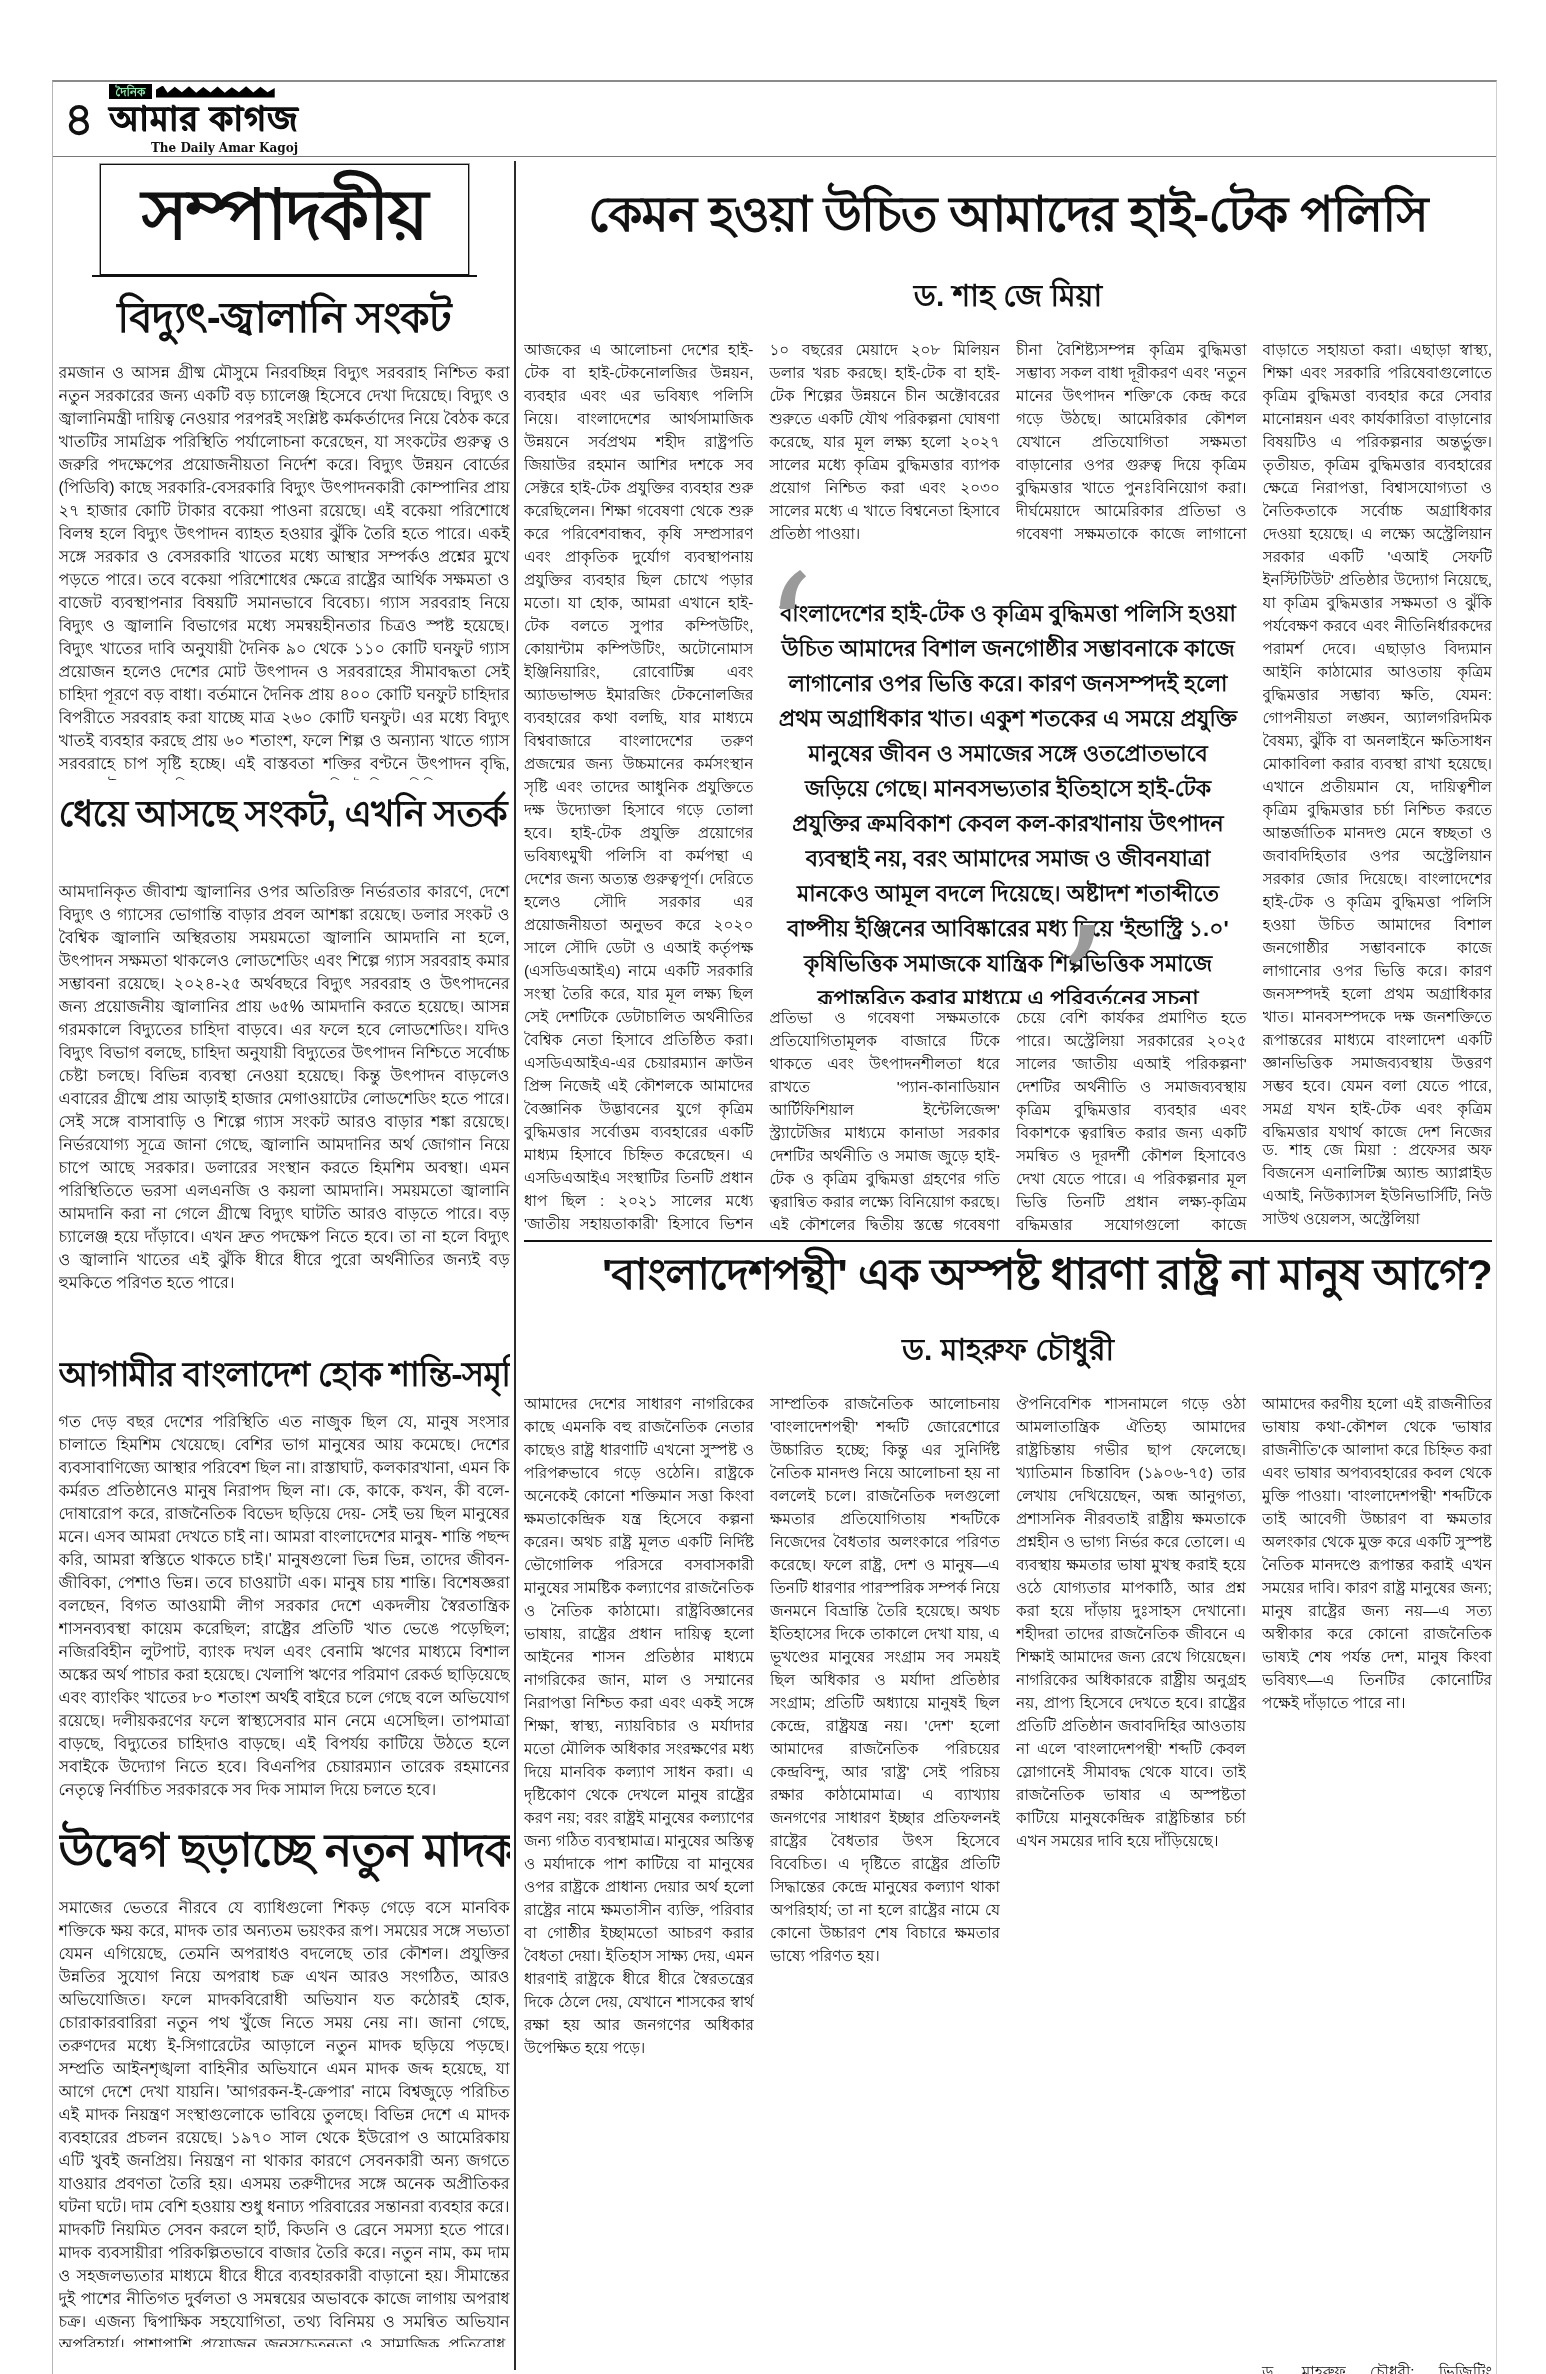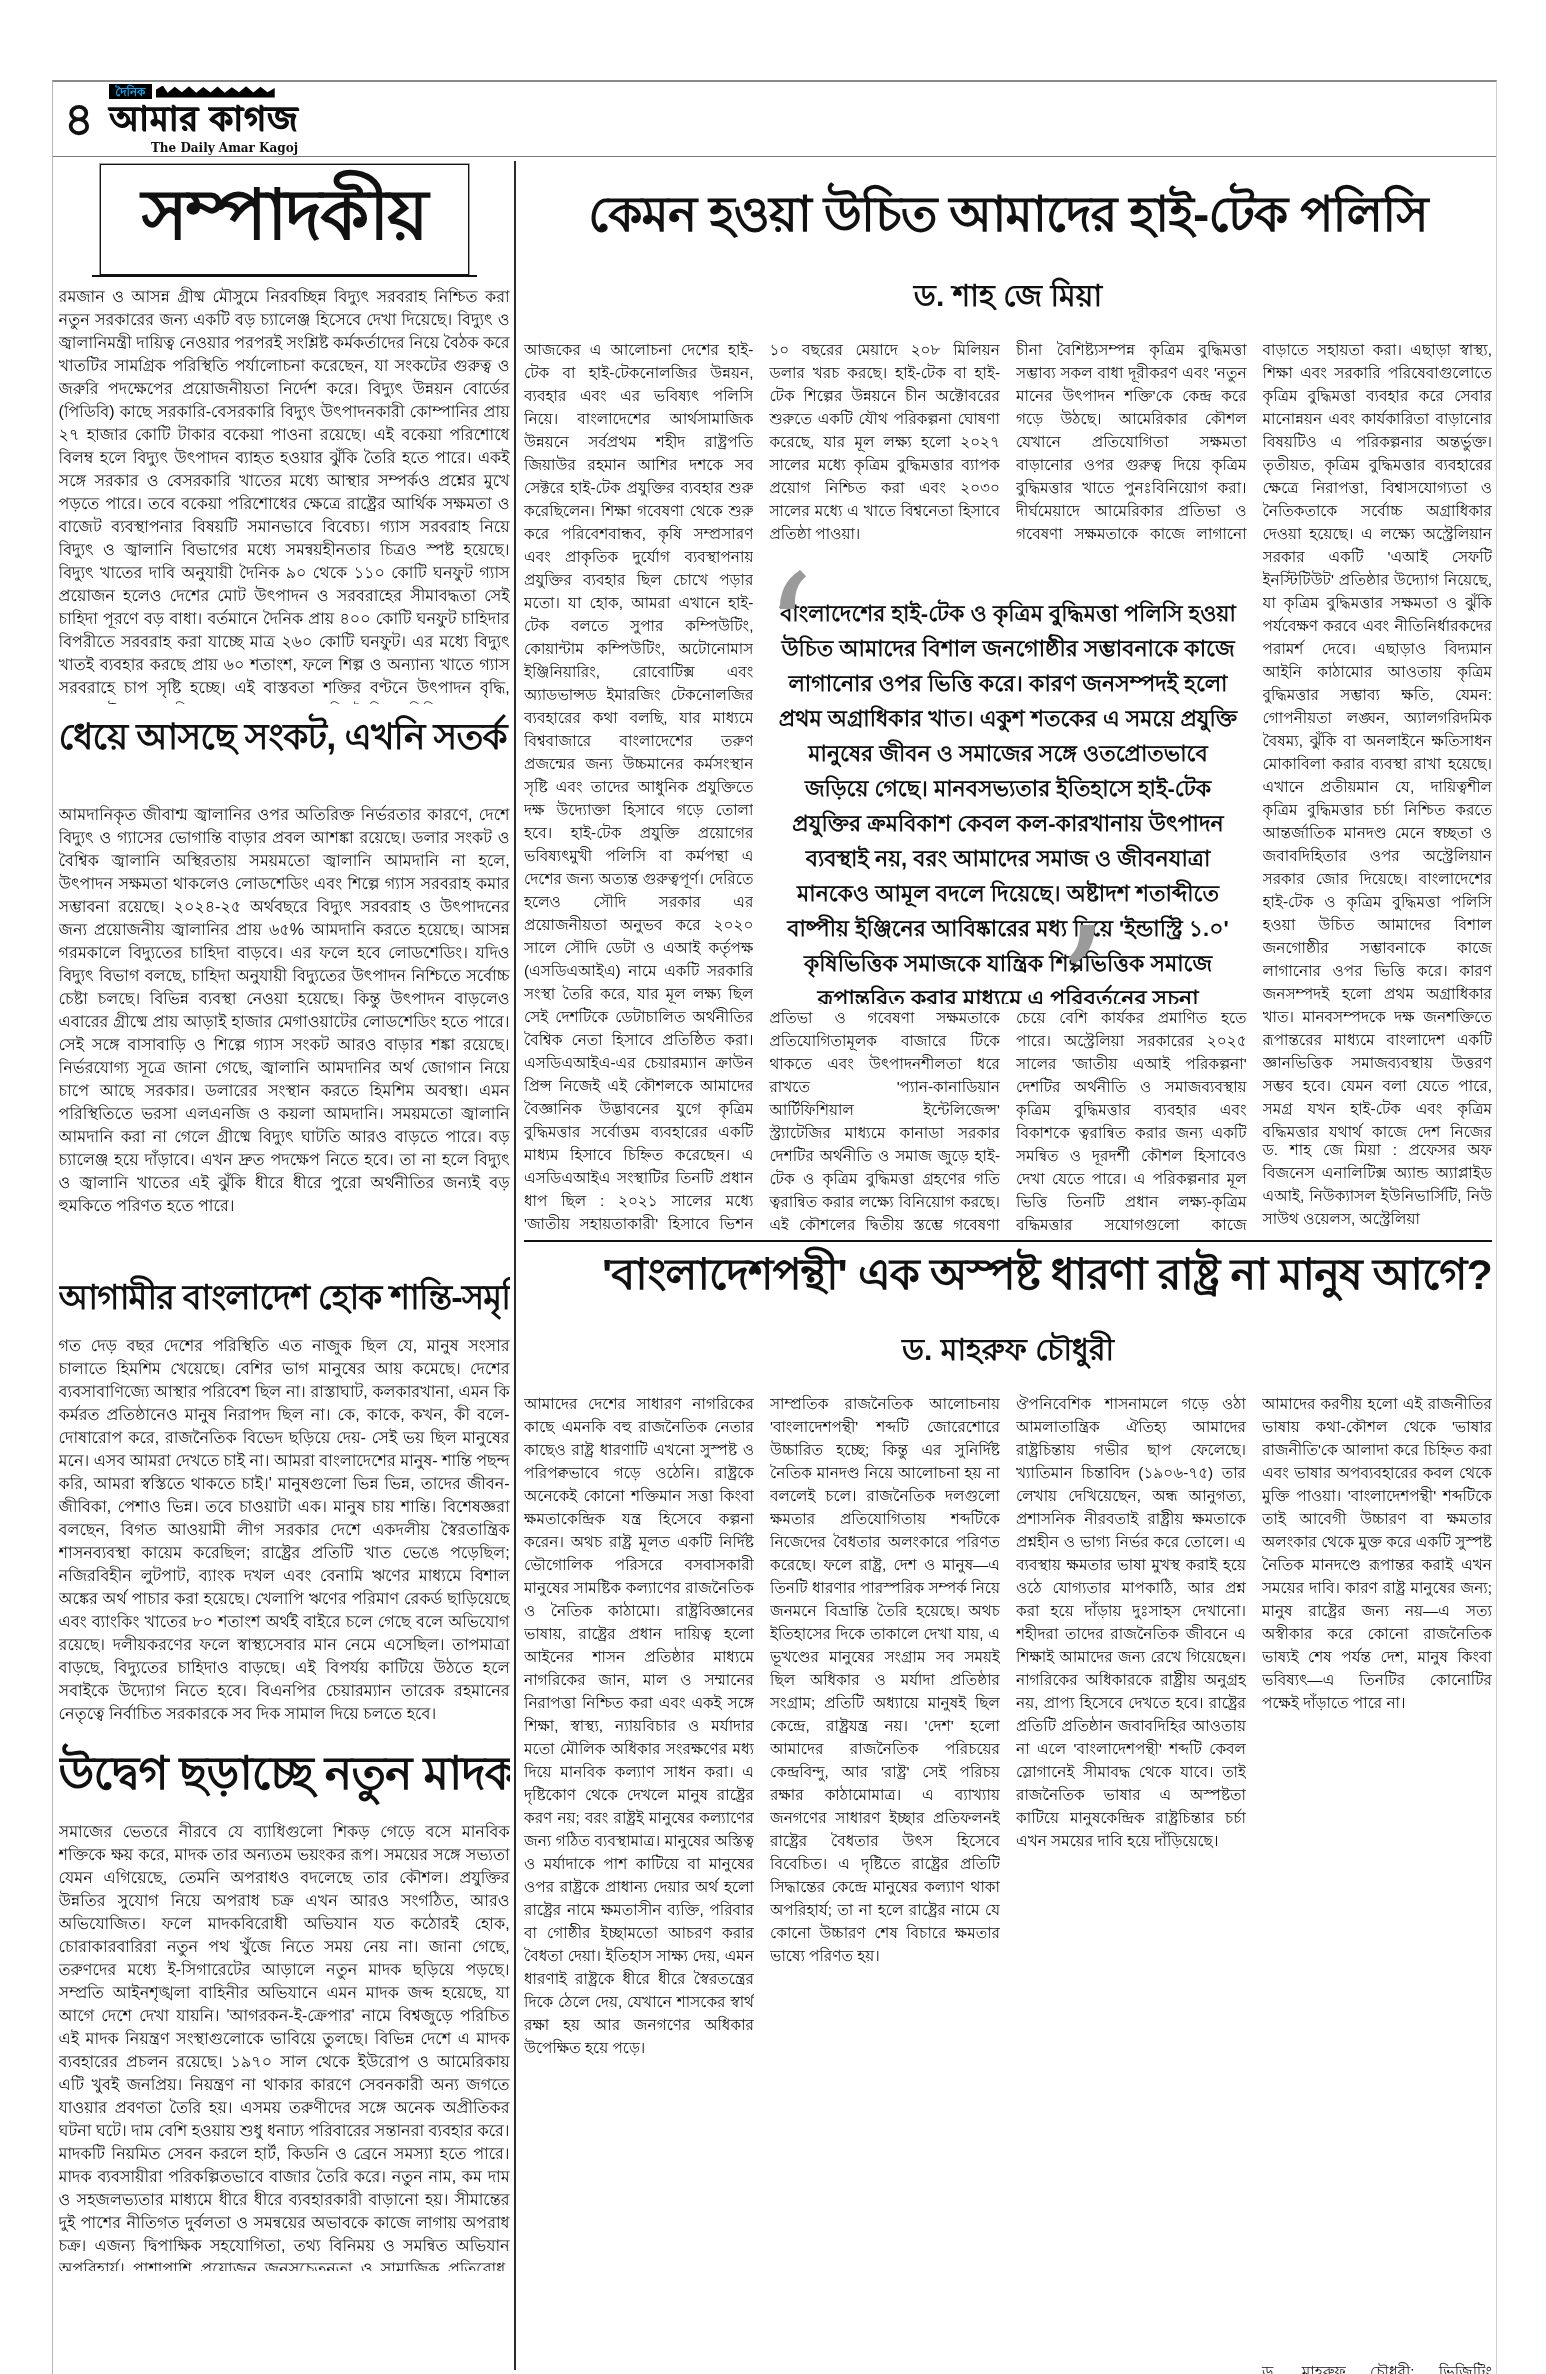--- a/index.html
+++ b/index.html
@@ -7,21 +7,21 @@
        font-family:"Liberation Sans","DejaVu Sans",sans-serif;color:#111;}
   .page{position:absolute;left:52px;top:80px;width:1443px;height:2295px;
         background:#fff;border-top:2.8px solid #8a8a8a;border-left:0.9px solid #b5b5b5;
         border-right:0.9px solid #cfcfcf;}
   
   .masthead{height:74px;border-bottom:0.9px solid #777;display:flex;align-items:center;
             padding-left:11px;gap:15px;position:relative;}
   .pgnum{font-size:46px;font-weight:700;line-height:1;}
   .logo{display:flex;flex-direction:column;line-height:1;}
   .logo-top{display:flex;align-items:center;gap:3.7px;margin-bottom:1.9px;}
-  .dainik{background:#000;color:#0ea5e9;font-size:12px;font-weight:700;padding:1.9px 6.5px;}
+  .dainik{background:#000;color:#86efac;font-size:12px;font-weight:700;padding:1.9px 6.5px;}
   .zig{width:119px;height:12px;background:#000;
        clip-path:polygon(0 100%,0 35%,6% 0,10% 60%,16% 10%,22% 55%,28% 5%,34% 60%,40% 12%,46% 58%,52% 8%,58% 60%,64% 15%,70% 55%,76% 5%,82% 58%,88% 10%,94% 55%,100% 20%,100% 100%);}
   .logo-title{font-size:34px;font-weight:900;letter-spacing:0.9px;
               text-shadow:0.9px 0.9px 0 #000;}
   .logo-sub{font-family:"DejaVu Serif","Liberation Serif",serif;font-weight:700;
             font-size:12px;margin-top:7px;align-self:flex-end;}
   
   .content{position:absolute;left:0;top:75px;right:0;bottom:0;}
   .vrule{position:absolute;left:461px;top:3.7px;bottom:7.4px;width:1.9px;background:#2b2b2b;}
   
@@ -83,20 +83,21 @@
 
   <div class="content">
     <div class="vrule"></div>
 
     <div class="editorial">
       <div class="ed-box">
         <span>সম্পাদকীয়</span>
       </div>
       <div class="ed-rule"></div>
 
+      <div class="ed-h ed-h1">বিদ্যুৎ-জ্বালানি সংকট</div>
       <div class="ed-b" id="edb1">রমজান ও আসন্ন গ্রীষ্ম মৌসুমে নিরবচ্ছিন্ন বিদ্যুৎ সরবরাহ নিশ্চিত করা নতুন সরকারের জন্য একটি বড় চ্যালেঞ্জ হিসেবে দেখা দিয়েছে। বিদ্যুৎ ও জ্বালানিমন্ত্রী দায়িত্ব নেওয়ার পরপরই সংশ্লিষ্ট কর্মকর্তাদের নিয়ে বৈঠক করে খাতটির সামগ্রিক পরিস্থিতি পর্যালোচনা করেছেন, যা সংকটের গুরুত্ব ও জরুরি পদক্ষেপের প্রয়োজনীয়তা নির্দেশ করে। বিদ্যুৎ উন্নয়ন বোর্ডের (পিডিবি) কাছে সরকারি-বেসরকারি বিদ্যুৎ উৎপাদনকারী কোম্পানির প্রায় ২৭ হাজার কোটি টাকার বকেয়া পাওনা রয়েছে। এই বকেয়া পরিশোধে বিলম্ব হলে বিদ্যুৎ উৎপাদন ব্যাহত হওয়ার ঝুঁকি তৈরি হতে পারে। একই সঙ্গে সরকার ও বেসরকারি খাতের মধ্যে আস্থার সম্পর্কও প্রশ্নের মুখে পড়তে পারে। তবে বকেয়া পরিশোধের ক্ষেত্রে রাষ্ট্রের আর্থিক সক্ষমতা ও বাজেট ব্যবস্থাপনার বিষয়টি সমানভাবে বিবেচ্য। গ্যাস সরবরাহ নিয়ে বিদ্যুৎ ও জ্বালানি বিভাগের মধ্যে সমন্বয়হীনতার চিত্রও স্পষ্ট হয়েছে। বিদ্যুৎ খাতের দাবি অনুযায়ী দৈনিক ৯০ থেকে ১১০ কোটি ঘনফুট গ্যাস প্রয়োজন হলেও দেশের মোট উৎপাদন ও সরবরাহের সীমাবদ্ধতা সেই চাহিদা পূরণে বড় বাধা। বর্তমানে দৈনিক প্রায় ৪০০ কোটি ঘনফুট চাহিদার বিপরীতে সরবরাহ করা যাচ্ছে মাত্র ২৬০ কোটি ঘনফুট। এর মধ্যে বিদ্যুৎ খাতই ব্যবহার করছে প্রায় ৬০ শতাংশ, ফলে শিল্প ও অন্যান্য খাতে গ্যাস সরবরাহে চাপ সৃষ্টি হচ্ছে। এই বাস্তবতা শক্তির বণ্টনে উৎপাদন বৃদ্ধি, দক্ষতা উন্নয়ন, ক্ষতি কমানো এবং জ্বালানি বৈচিত্র্য নিশ্চিতের মতো দীর্ঘমেয়াদি নীতিগত সংস্কার ছাড়া টেকসই বিদ্যুৎ নিরাপত্তা অর্জন কঠিন হবে।</div>
 
       <div class="ed-h ed-h2">ধেয়ে আসছে সংকট, এখনি সতর্ক হোন</div>
       <div class="ed-b" id="edb2">আমদানিকৃত জীবাশ্ম জ্বালানির ওপর অতিরিক্ত নির্ভরতার কারণে, দেশে বিদ্যুৎ ও গ্যাসের ভোগান্তি বাড়ার প্রবল আশঙ্কা রয়েছে। ডলার সংকট ও বৈশ্বিক জ্বালানি অস্থিরতায় সময়মতো জ্বালানি আমদানি না হলে, উৎপাদন সক্ষমতা থাকলেও লোডশেডিং এবং শিল্পে গ্যাস সরবরাহ কমার সম্ভাবনা রয়েছে। ২০২৪-২৫ অর্থবছরে বিদ্যুৎ সরবরাহ ও উৎপাদনের জন্য প্রয়োজনীয় জ্বালানির প্রায় ৬৫% আমদানি করতে হয়েছে। আসন্ন গরমকালে বিদ্যুতের চাহিদা বাড়বে। এর ফলে হবে লোডশেডিং। যদিও বিদ্যুৎ বিভাগ বলছে, চাহিদা অনুযায়ী বিদ্যুতের উৎপাদন নিশ্চিতে সর্বোচ্চ চেষ্টা চলছে। বিভিন্ন ব্যবস্থা নেওয়া হয়েছে। কিন্তু উৎপাদন বাড়লেও এবারের গ্রীষ্মে প্রায় আড়াই হাজার মেগাওয়াটের লোডশেডিং হতে পারে। সেই সঙ্গে বাসাবাড়ি ও শিল্পে গ্যাস সংকট আরও বাড়ার শঙ্কা রয়েছে। নির্ভরযোগ্য সূত্রে জানা গেছে, জ্বালানি আমদানির অর্থ জোগান নিয়ে চাপে আছে সরকার। ডলারের সংস্থান করতে হিমশিম অবস্থা। এমন পরিস্থিতিতে ভরসা এলএনজি ও কয়লা আমদানি। সময়মতো জ্বালানি আমদানি করা না গেলে গ্রীষ্মে বিদ্যুৎ ঘাটতি আরও বাড়তে পারে। বড় চ্যালেঞ্জ হয়ে দাঁড়াবে। এখন দ্রুত পদক্ষেপ নিতে হবে। তা না হলে বিদ্যুৎ ও জ্বালানি খাতের এই ঝুঁকি ধীরে ধীরে পুরো অর্থনীতির জন্যই বড় হুমকিতে পরিণত হতে পারে।</div>
 
       <div class="ed-h ed-h3">আগামীর বাংলাদেশ হোক শান্তি-সমৃদ্ধির দেশ</div>
       <div class="ed-b" id="edb3">গত দেড় বছর দেশের পরিস্থিতি এত নাজুক ছিল যে, মানুষ সংসার চালাতে হিমশিম খেয়েছে। বেশির ভাগ মানুষের আয় কমেছে। দেশের ব্যবসাবাণিজ্যে আস্থার পরিবেশ ছিল না। রাস্তাঘাট, কলকারখানা, এমন কি কর্মরত প্রতিষ্ঠানেও মানুষ নিরাপদ ছিল না। কে, কাকে, কখন, কী বলে- দোষারোপ করে, রাজনৈতিক বিভেদ ছড়িয়ে দেয়- সেই ভয় ছিল মানুষের মনে। এসব আমরা দেখতে চাই না। আমরা বাংলাদেশের মানুষ- শান্তি পছন্দ করি, আমরা স্বস্তিতে থাকতে চাই।' মানুষগুলো ভিন্ন ভিন্ন, তাদের জীবন-জীবিকা, পেশাও ভিন্ন। তবে চাওয়াটা এক। মানুষ চায় শান্তি। বিশেষজ্ঞরা বলছেন, বিগত আওয়ামী লীগ সরকার দেশে একদলীয় স্বৈরতান্ত্রিক শাসনব্যবস্থা কায়েম করেছিল; রাষ্ট্রের প্রতিটি খাত ভেঙে পড়েছিল; নজিরবিহীন লুটপাট, ব্যাংক দখল এবং বেনামি ঋণের মাধ্যমে বিশাল অঙ্কের অর্থ পাচার করা হয়েছে। খেলাপি ঋণের পরিমাণ রেকর্ড ছাড়িয়েছে এবং ব্যাংকিং খাতের ৮০ শতাংশ অর্থই বাইরে চলে গেছে বলে অভিযোগ রয়েছে। দলীয়করণের ফলে স্বাস্থ্যসেবার মান নেমে এসেছিল। তাপমাত্রা বাড়ছে, বিদ্যুতের চাহিদাও বাড়ছে। এই বিপর্যয় কাটিয়ে উঠতে হলে সবাইকে উদ্যোগ নিতে হবে। বিএনপির চেয়ারম্যান তারেক রহমানের নেতৃত্বে নির্বাচিত সরকারকে সব দিক সামাল দিয়ে চলতে হবে।</div>
 
       <div class="ed-h ed-h4">উদ্বেগ ছড়াচ্ছে নতুন মাদক</div>
       <div class="ed-b" id="edb4">সমাজের ভেতরে নীরবে যে ব্যাধিগুলো শিকড় গেড়ে বসে মানবিক শক্তিকে ক্ষয় করে, মাদক তার অন্যতম ভয়ংকর রূপ। সময়ের সঙ্গে সভ্যতা যেমন এগিয়েছে, তেমনি অপরাধও বদলেছে তার কৌশল। প্রযুক্তির উন্নতির সুযোগ নিয়ে অপরাধ চক্র এখন আরও সংগঠিত, আরও অভিযোজিত। ফলে মাদকবিরোধী অভিযান যত কঠোরই হোক, চোরাকারবারিরা নতুন পথ খুঁজে নিতে সময় নেয় না। জানা গেছে, তরুণদের মধ্যে ই-সিগারেটের আড়ালে নতুন মাদক ছড়িয়ে পড়ছে। সম্প্রতি আইনশৃঙ্খলা বাহিনীর অভিযানে এমন মাদক জব্দ হয়েছে, যা আগে দেশে দেখা যায়নি। 'আগরকন-ই-ক্রেপার' নামে বিশ্বজুড়ে পরিচিত এই মাদক নিয়ন্ত্রণ সংস্থাগুলোকে ভাবিয়ে তুলছে। বিভিন্ন দেশে এ মাদক ব্যবহারের প্রচলন রয়েছে। ১৯৭০ সাল থেকে ইউরোপ ও আমেরিকায় এটি খুবই জনপ্রিয়। নিয়ন্ত্রণ না থাকার কারণে সেবনকারী অন্য জগতে যাওয়ার প্রবণতা তৈরি হয়। এসময় তরুণীদের সঙ্গে অনেক অপ্রীতিকর ঘটনা ঘটে। দাম বেশি হওয়ায় শুধু ধনাঢ্য পরিবারের সন্তানরা ব্যবহার করে। মাদকটি নিয়মিত সেবন করলে হার্ট, কিডনি ও ব্রেনে সমস্যা হতে পারে। মাদক ব্যবসায়ীরা পরিকল্পিতভাবে বাজার তৈরি করে। নতুন নাম, কম দাম ও সহজলভ্যতার মাধ্যমে ধীরে ধীরে ব্যবহারকারী বাড়ানো হয়। সীমান্তের দুই পাশের নীতিগত দুর্বলতা ও সমন্বয়ের অভাবকে কাজে লাগায় অপরাধ চক্র। এজন্য দ্বিপাক্ষিক সহযোগিতা, তথ্য বিনিময় ও সমন্বিত অভিযান অপরিহার্য। পাশাপাশি প্রয়োজন জনসচেতনতা ও সামাজিক প্রতিরোধ, কারণ নীরব সহনশীলতাই অপরাধকে টিকে থাকার সুযোগ দেয়।</div>

